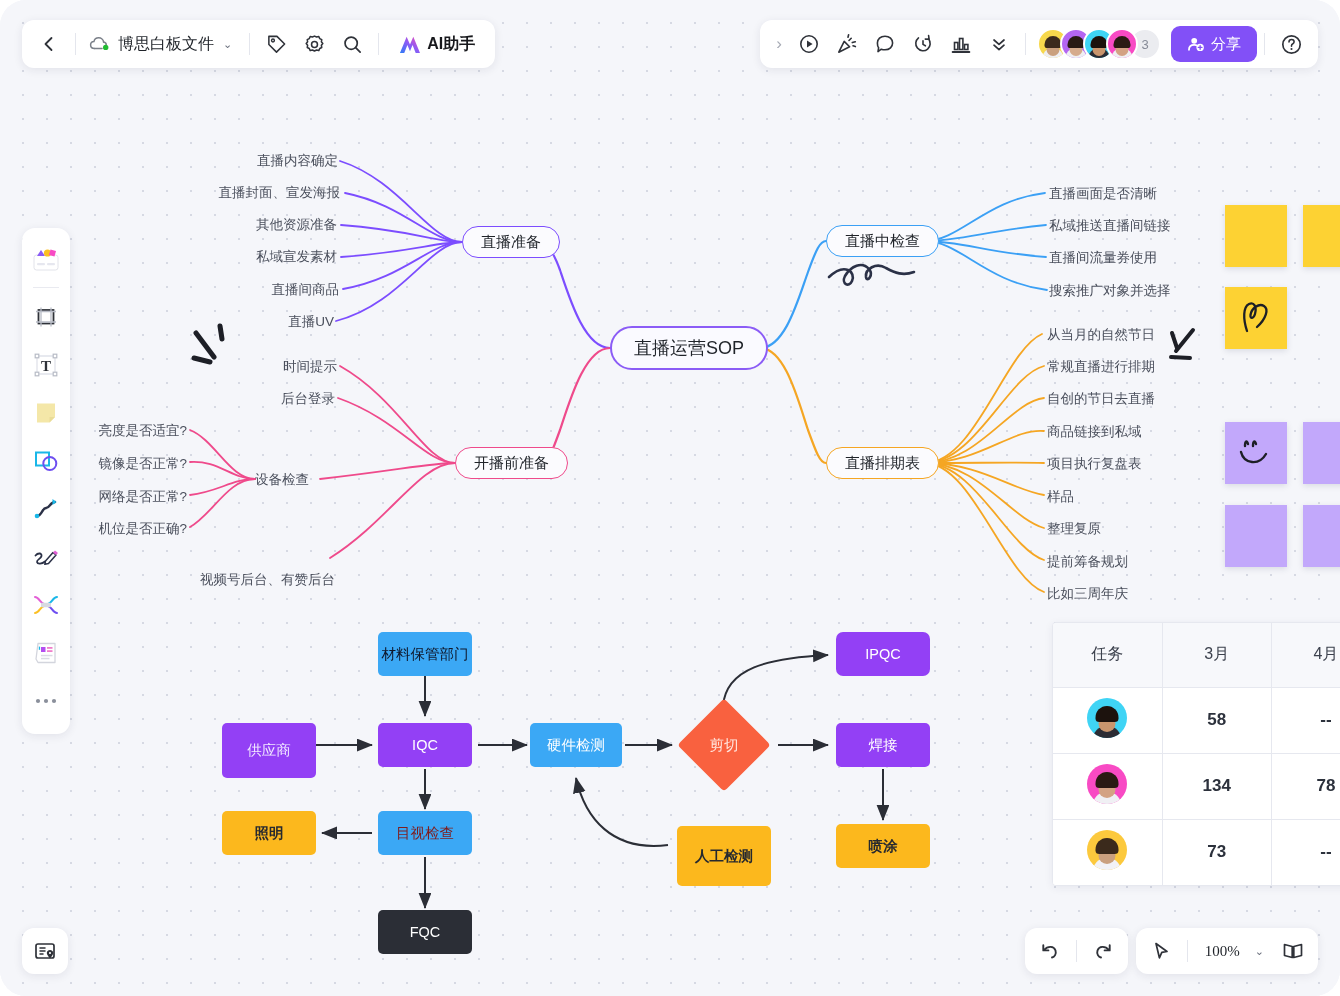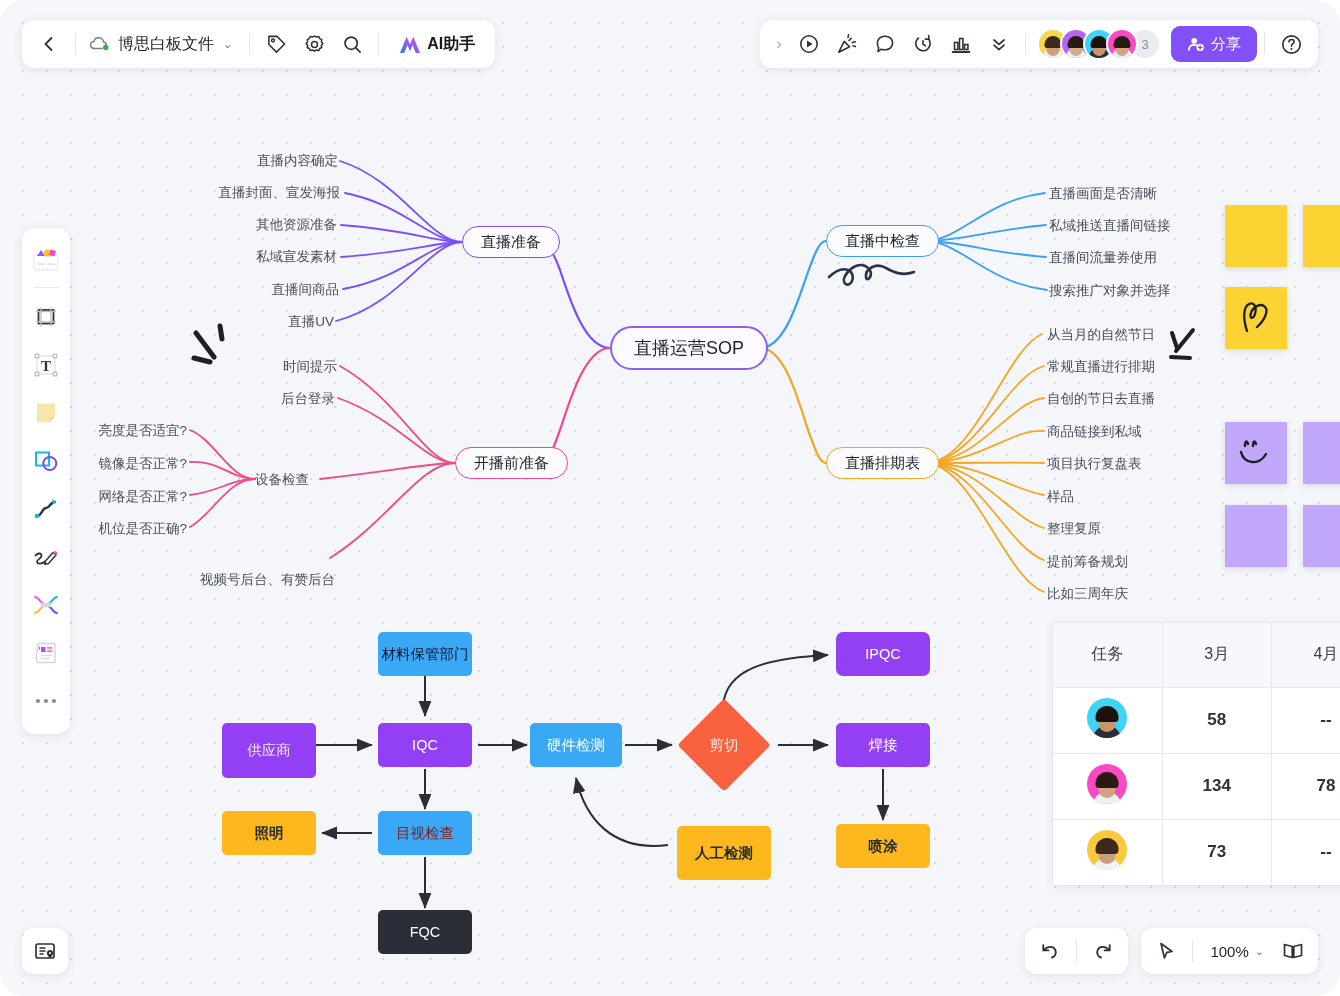--- a/index.html
+++ b/index.html
@@ -109,22 +109,22 @@
     box-shadow: 0 2px 10px rgba(30,35,70,.09);
     display: flex; align-items: center; padding: 0 6px; z-index: 20;
   }
   #undo-redo { right: 212px; }
   #view-controls { right: 22px; }
   .br-btn {
     width: 38px; height: 38px; display: flex; align-items: center; justify-content: center;
     border-radius: 9px; cursor: pointer; color: #2f3239;
   }
   .zoom-label {
-    display: flex; align-items: center; gap: 6px; padding: 0 10px;
-    font-size: 15px; color: #1f2329; cursor: pointer; white-space: nowrap;
+    display: flex; align-items: center; gap: 15px; padding: 0 10px;
+    font-size: 15px; color: #1f2329; cursor: pointer; white-space: nowrap; font-family: Liberation Serif, serif;
   }
   .zoom-label .chev { font-size: 11px; color: #6a6f7c; }
 
   
   .mm-node {
     position: absolute; display: flex; align-items: center; justify-content: center;
     border-radius: 999px; background: #fbfbfe;
     font-size: 15px; color: #1f2329; white-space: nowrap; cursor: pointer;
   }
   .mm-root {
@@ -533,21 +533,21 @@
   <div class="fc-box" style="left:378px; top:632px; width:94px; height:44px; background:#3ba8f5; color:#0f172a;font-family:Liberation Mono, monospace;">材料保管部门</div>
   <div class="fc-box" style="left:222px; top:723px; width:94px; height:55px; background:#9340f5; color:#f2e9ff;">供应商</div>
   <div class="fc-box" style="left:378px; top:723px; width:94px; height:44px; background:#9340f5; color:#fff;">IQC</div>
   <div class="fc-box" style="left:530px; top:723px; width:92px; height:44px; background:#3ba8f5; color:#fff;">硬件检测</div>
   <div class="fc-diamond" style="left:691px; top:712px; width:66px; height:66px;">
     <span>剪切</span>
   </div>
   <div class="fc-box" style="left:836px; top:632px; width:94px; height:44px; background:#9340f5; color:#fff;border-radius:7px;">IPQC</div>
   <div class="fc-box" style="left:836px; top:723px; width:94px; height:44px; background:#9340f5; color:#fff;">焊接</div>
   <div class="fc-box" style="left:836px; top:824px; width:94px; height:44px; background:#fcb81d; color:#26292f; font-weight:700;">喷涂</div>
-  <div class="fc-box" style="left:677px; top:826px; width:94px; height:54px; background:#fcb81d; color:#26292f; font-weight:700;">人工检测</div>
+  <div class="fc-box" style="left:677px; top:826px; width:94px; height:60px; background:#fcb81d; color:#26292f; font-weight:700;">人工检测</div>
   <div class="fc-box" style="left:378px; top:811px; width:94px; height:44px; background:#3ba8f5; color:#7f1d1d;">目视检查</div>
   <div class="fc-box" style="left:222px; top:811px; width:94px; height:44px; background:#fcb81d; color:#26292f; font-weight:700;">照明</div>
   <div class="fc-box" style="left:378px; top:910px; width:94px; height:44px; background:#2b2e36; color:#fff;">FQC</div>
 
   <div class="tbl">
     <table>
       <thead>
         <tr>
           <th>任务</th>
           <th>3月</th>

